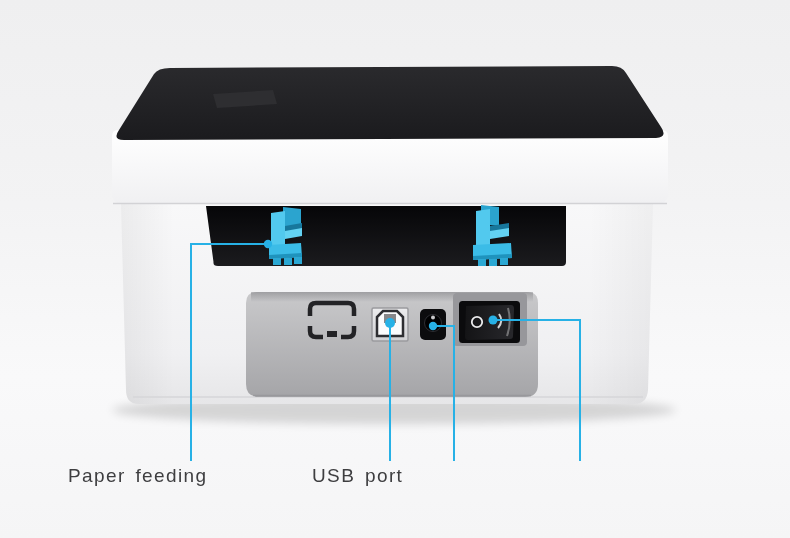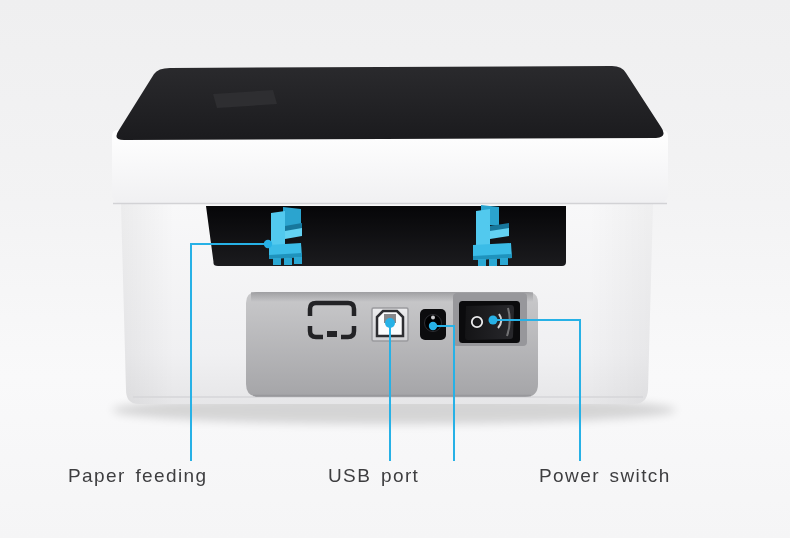--- a/index.html
+++ b/index.html
@@ -189,16 +189,15 @@
       <circle class="callout-dot" cx="433" cy="326" r="4.2"></circle>
     </g>
 
     <g>
       <path class="callout-line" d="M493,320 L580,320 L580,461"></path>
       <circle class="callout-dot" cx="493" cy="320" r="4.5"></circle>
     </g>
   </svg>
 
   <div class="label" style="left:68px">Paper feeding</div>
-  <div class="label" style="left:328px">USB port</div>
-  <div class="label" style="left:539px">Power switch</div>
+  <div class="label" style="left:312px">USB port</div>
 
 </div>
 
 </body></html>

